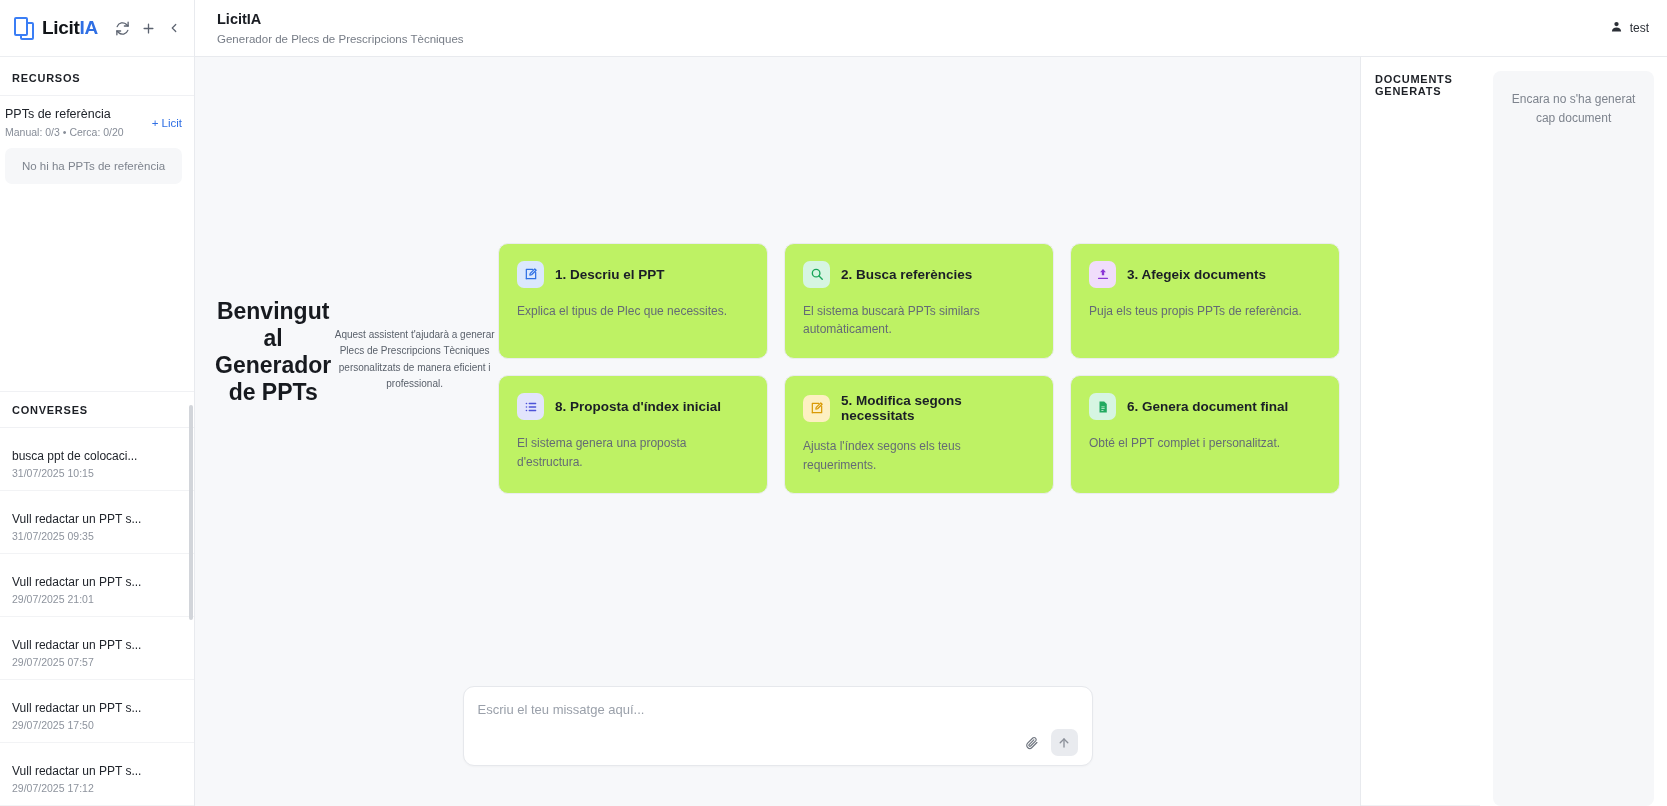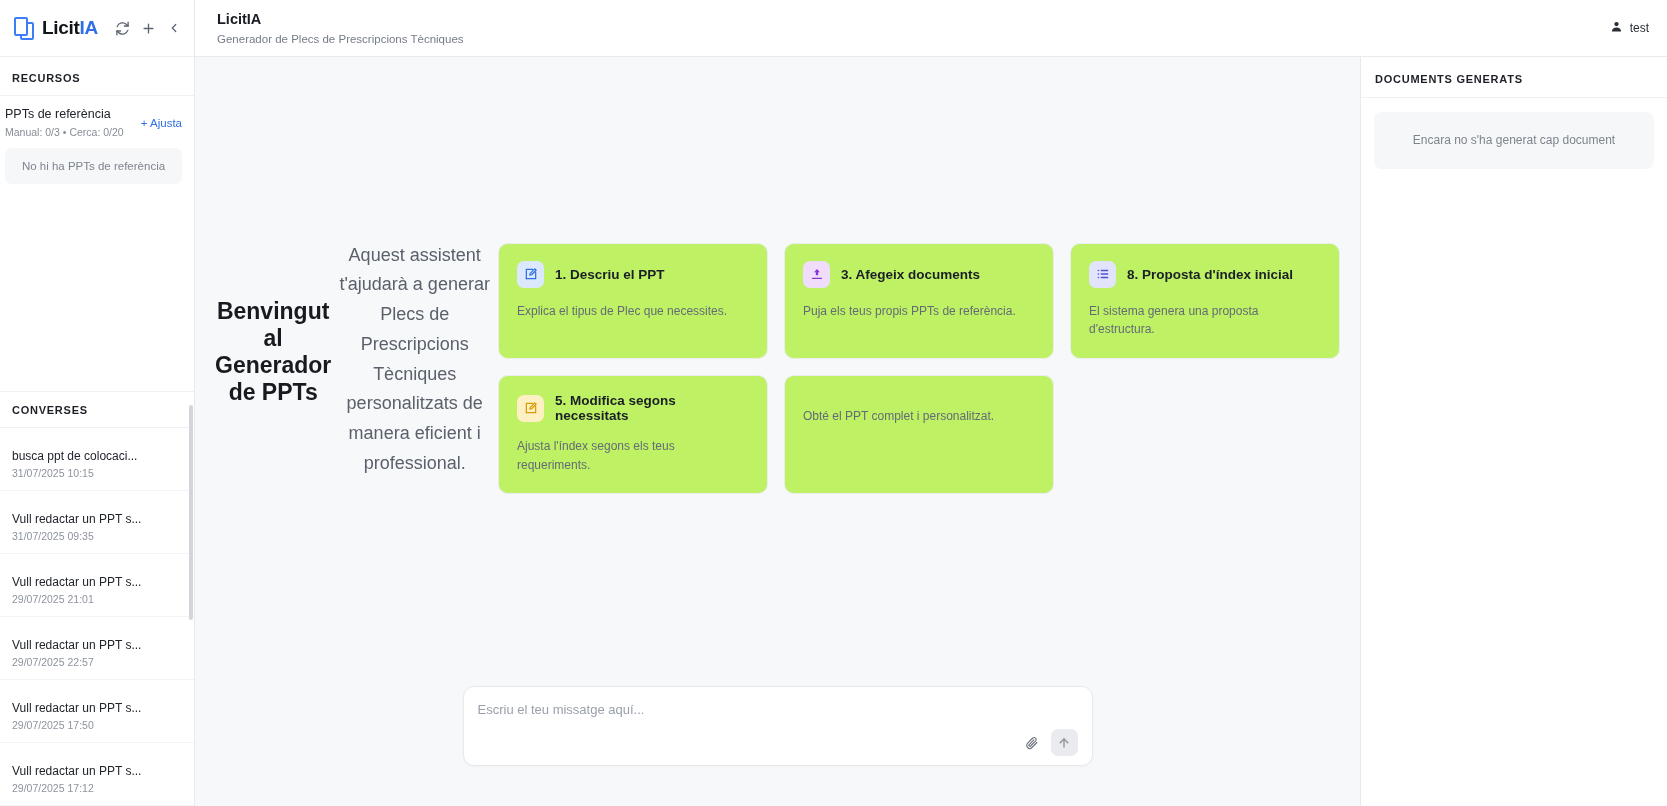--- a/index.html
+++ b/index.html
@@ -93,21 +93,21 @@
   .chat-col {
     flex: 1 1 auto; background: #f7f8fa; display: flex; flex-direction: column;
     min-width: 0; position: relative;
   }
   .welcome {
     flex: 1 1 auto; display: flex; flex-direction: row;
     align-items: center; justify-content: center; padding: 0 20px 40px 20px;
   }
   .wtitle { font-size: 23px; font-weight: 700; color: #171a1f; text-align: center; }
   .wsub {
-    font-size: 18px; color: #5a616b; text-align: center; margin-top: 16px;
+    font-size: 10px; color: #5a616b; text-align: center; margin-top: 16px;
     max-width: 625px; line-height: 1.65;
   }
   .cards {
     display: grid; grid-template-columns: repeat(3, 270px);
     gap: 16px 16px; margin-top: 34px;
   }
   .card {
     background: #bef264; border: 1px solid #eaecef; border-radius: 10px;
     padding: 17px 18px 19px 18px; cursor: pointer;
   }
@@ -140,21 +140,21 @@
   }
   .send-btn {
     width: 27px; height: 27px; border-radius: 7px; background: #e9ebef;
     display: flex; align-items: center; justify-content: center;
     color: #8b9099; cursor: pointer; border: 0;
   }
 
   
   .right {
     width: 307px; flex: 0 0 307px; background: #ffffff;
-    border-left: 1px solid #e8eaee; display: flex; flex-direction: column;
+    border-left: 1px solid #e8eaee; display: flex; flex-direction: row;
   }
   .right-label {
     font-size: 11px; font-weight: 700; letter-spacing: 0.75px; color: #1d2026;
     padding: 16px 14px 12px 14px; border-bottom: 1px solid #f0f1f4;
   }
   .right-empty {
     margin: 14px 13px 0 13px; background: #f6f7f9; border-radius: 8px;
     font-size: 12px; color: #7e848e; text-align: center;
     padding: 19px 18px; line-height: 1.6;
   }
@@ -197,21 +197,21 @@
     </div>
 
     <div class="section-label">RECURSOS</div>
 
     <div class="res-block">
       <div class="res-row">
         <div>
           <div class="res-title">PPTs de referència</div>
           <div class="res-sub">Manual: 0/3 • Cerca: 0/20</div>
         </div>
-        <div class="res-add">+ Ajusta</div>
+        <div class="res-add">+ Licit</div>
       </div>
       <div class="res-empty">No hi ha PPTs de referència</div>
     </div>
 
     <div class="conv-spacer"></div>
 
     <div class="conv-label">CONVERSES</div>
 
     <div class="conv-list">
       <div class="conv-item">
@@ -221,21 +221,21 @@
       <div class="conv-item">
         <div class="conv-name">Vull redactar un PPT s...</div>
         <div class="conv-date">31/07/2025 09:35</div>
       </div>
       <div class="conv-item">
         <div class="conv-name">Vull redactar un PPT s...</div>
         <div class="conv-date">29/07/2025 21:01</div>
       </div>
       <div class="conv-item">
         <div class="conv-name">Vull redactar un PPT s...</div>
-        <div class="conv-date">29/07/2025 22:57</div>
+        <div class="conv-date">29/07/2025 07:57</div>
       </div>
       <div class="conv-item">
         <div class="conv-name">Vull redactar un PPT s...</div>
         <div class="conv-date">29/07/2025 17:50</div>
       </div>
       <div class="conv-item">
         <div class="conv-name">Vull redactar un PPT s...</div>
         <div class="conv-date">29/07/2025 17:12</div>
       </div>
     </div>
@@ -278,20 +278,32 @@
                     <path d="M4 20h16V9"></path>
                       <path d="M4 20V4h11"></path>
                       <path d="M18.5 3.2l2.3 2.3L13 13.3l-3 .7.7-3z"></path>
                   </svg>
                 </span>
                 <span class="card-title">1. Descriu el PPT</span>
               </div>
               <div class="card-desc">Explica el tipus de Plec que necessites.</div>
             </div>
 
+            <div class="card">
+              <div class="card-head">
+                <span class="card-ico" style="background:#d6f5e2;color:#18a558">
+                  <svg width="14" height="14" viewBox="0 0 24 24" fill="none" stroke="currentColor" stroke-width="2.3" stroke-linecap="round">
+                    <circle cx="10.5" cy="10.5" r="6.5"></circle>
+                      <path d="M15.5 15.5L21 21"></path>
+                  </svg>
+                </span>
+                <span class="card-title">2. Busca referències</span>
+              </div>
+              <div class="card-desc">El sistema buscarà PPTs similars automàticament.</div>
+            </div>
 
             <div class="card">
               <div class="card-head">
                 <span class="card-ico" style="background:#f0ddfb;color:#8b35d6">
                   <svg width="14" height="14" viewBox="0 0 24 24" fill="none" stroke="currentColor" stroke-width="2.3" stroke-linecap="round" stroke-linejoin="round">
                     <path d="M12 3.5l5 5.5h-3v5h-4v-5H7z" fill="currentColor" stroke="none"></path>
                     <path d="M4.5 19.5h15"></path>
                   </svg>
                 </span>
                 <span class="card-title">3. Afegeix documents</span>
@@ -320,20 +332,29 @@
                       <path d="M4 20V4h11"></path>
                       <path d="M18.5 3.2l2.3 2.3L13 13.3l-3 .7.7-3z"></path>
                   </svg>
                 </span>
                 <span class="card-title">5. Modifica segons necessitats</span>
               </div>
               <div class="card-desc">Ajusta l'índex segons els teus requeriments.</div>
             </div>
 
             <div class="card">
+              <div class="card-head">
+                <span class="card-ico" style="background:#d6f5e2;color:#18a558">
+                  <svg width="14" height="14" viewBox="0 0 24 24" fill="currentColor">
+                    <path d="M6 2.5h8l4.5 4.5v14.5H6z" opacity="0.95"></path>
+                    <path d="M9.2 11h5.6v1.3H9.2zM9.2 14h5.6v1.3H9.2zM9.2 17h3.6v1.3H9.2z" fill="#d6f5e2"></path>
+                  </svg>
+                </span>
+                <span class="card-title">6. Genera document final</span>
+              </div>
               <div class="card-desc">Obté el PPT complet i personalitzat.</div>
             </div>
 
           </div>
         </div>
 
         <div class="composer-wrap">
           <div class="composer">
             <input class="composer-input" type="text" placeholder="Escriu el teu missatge aquí..." style="">
             <div class="composer-actions">

